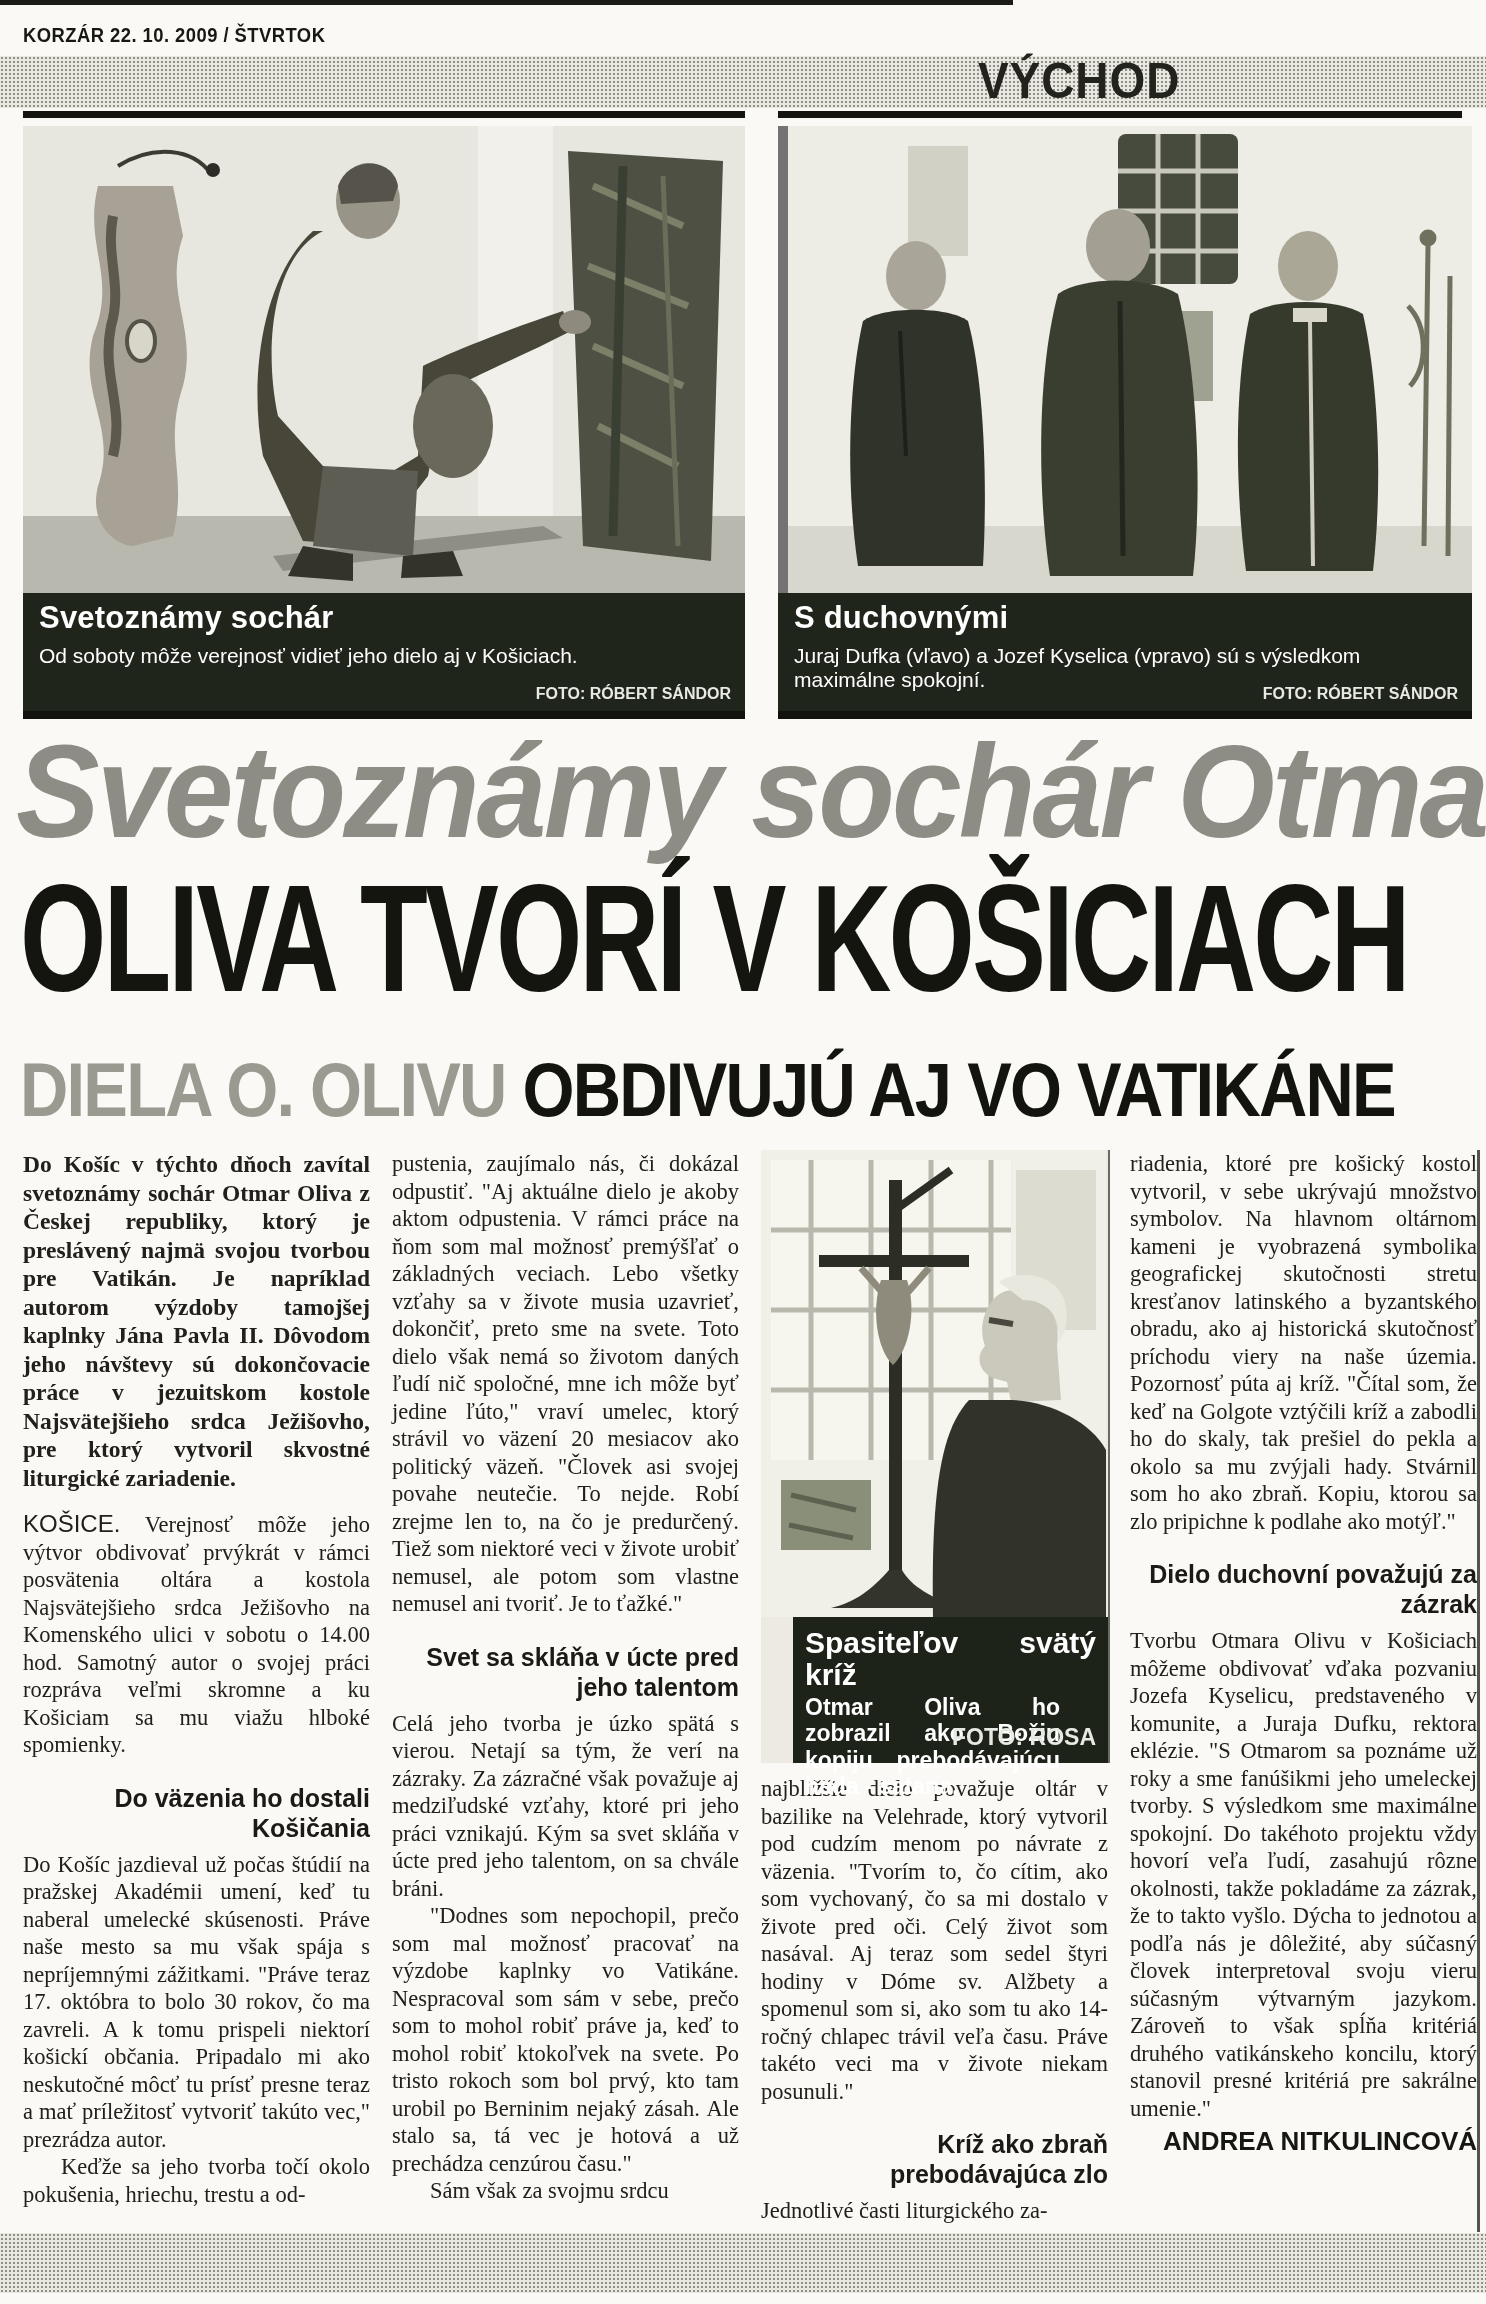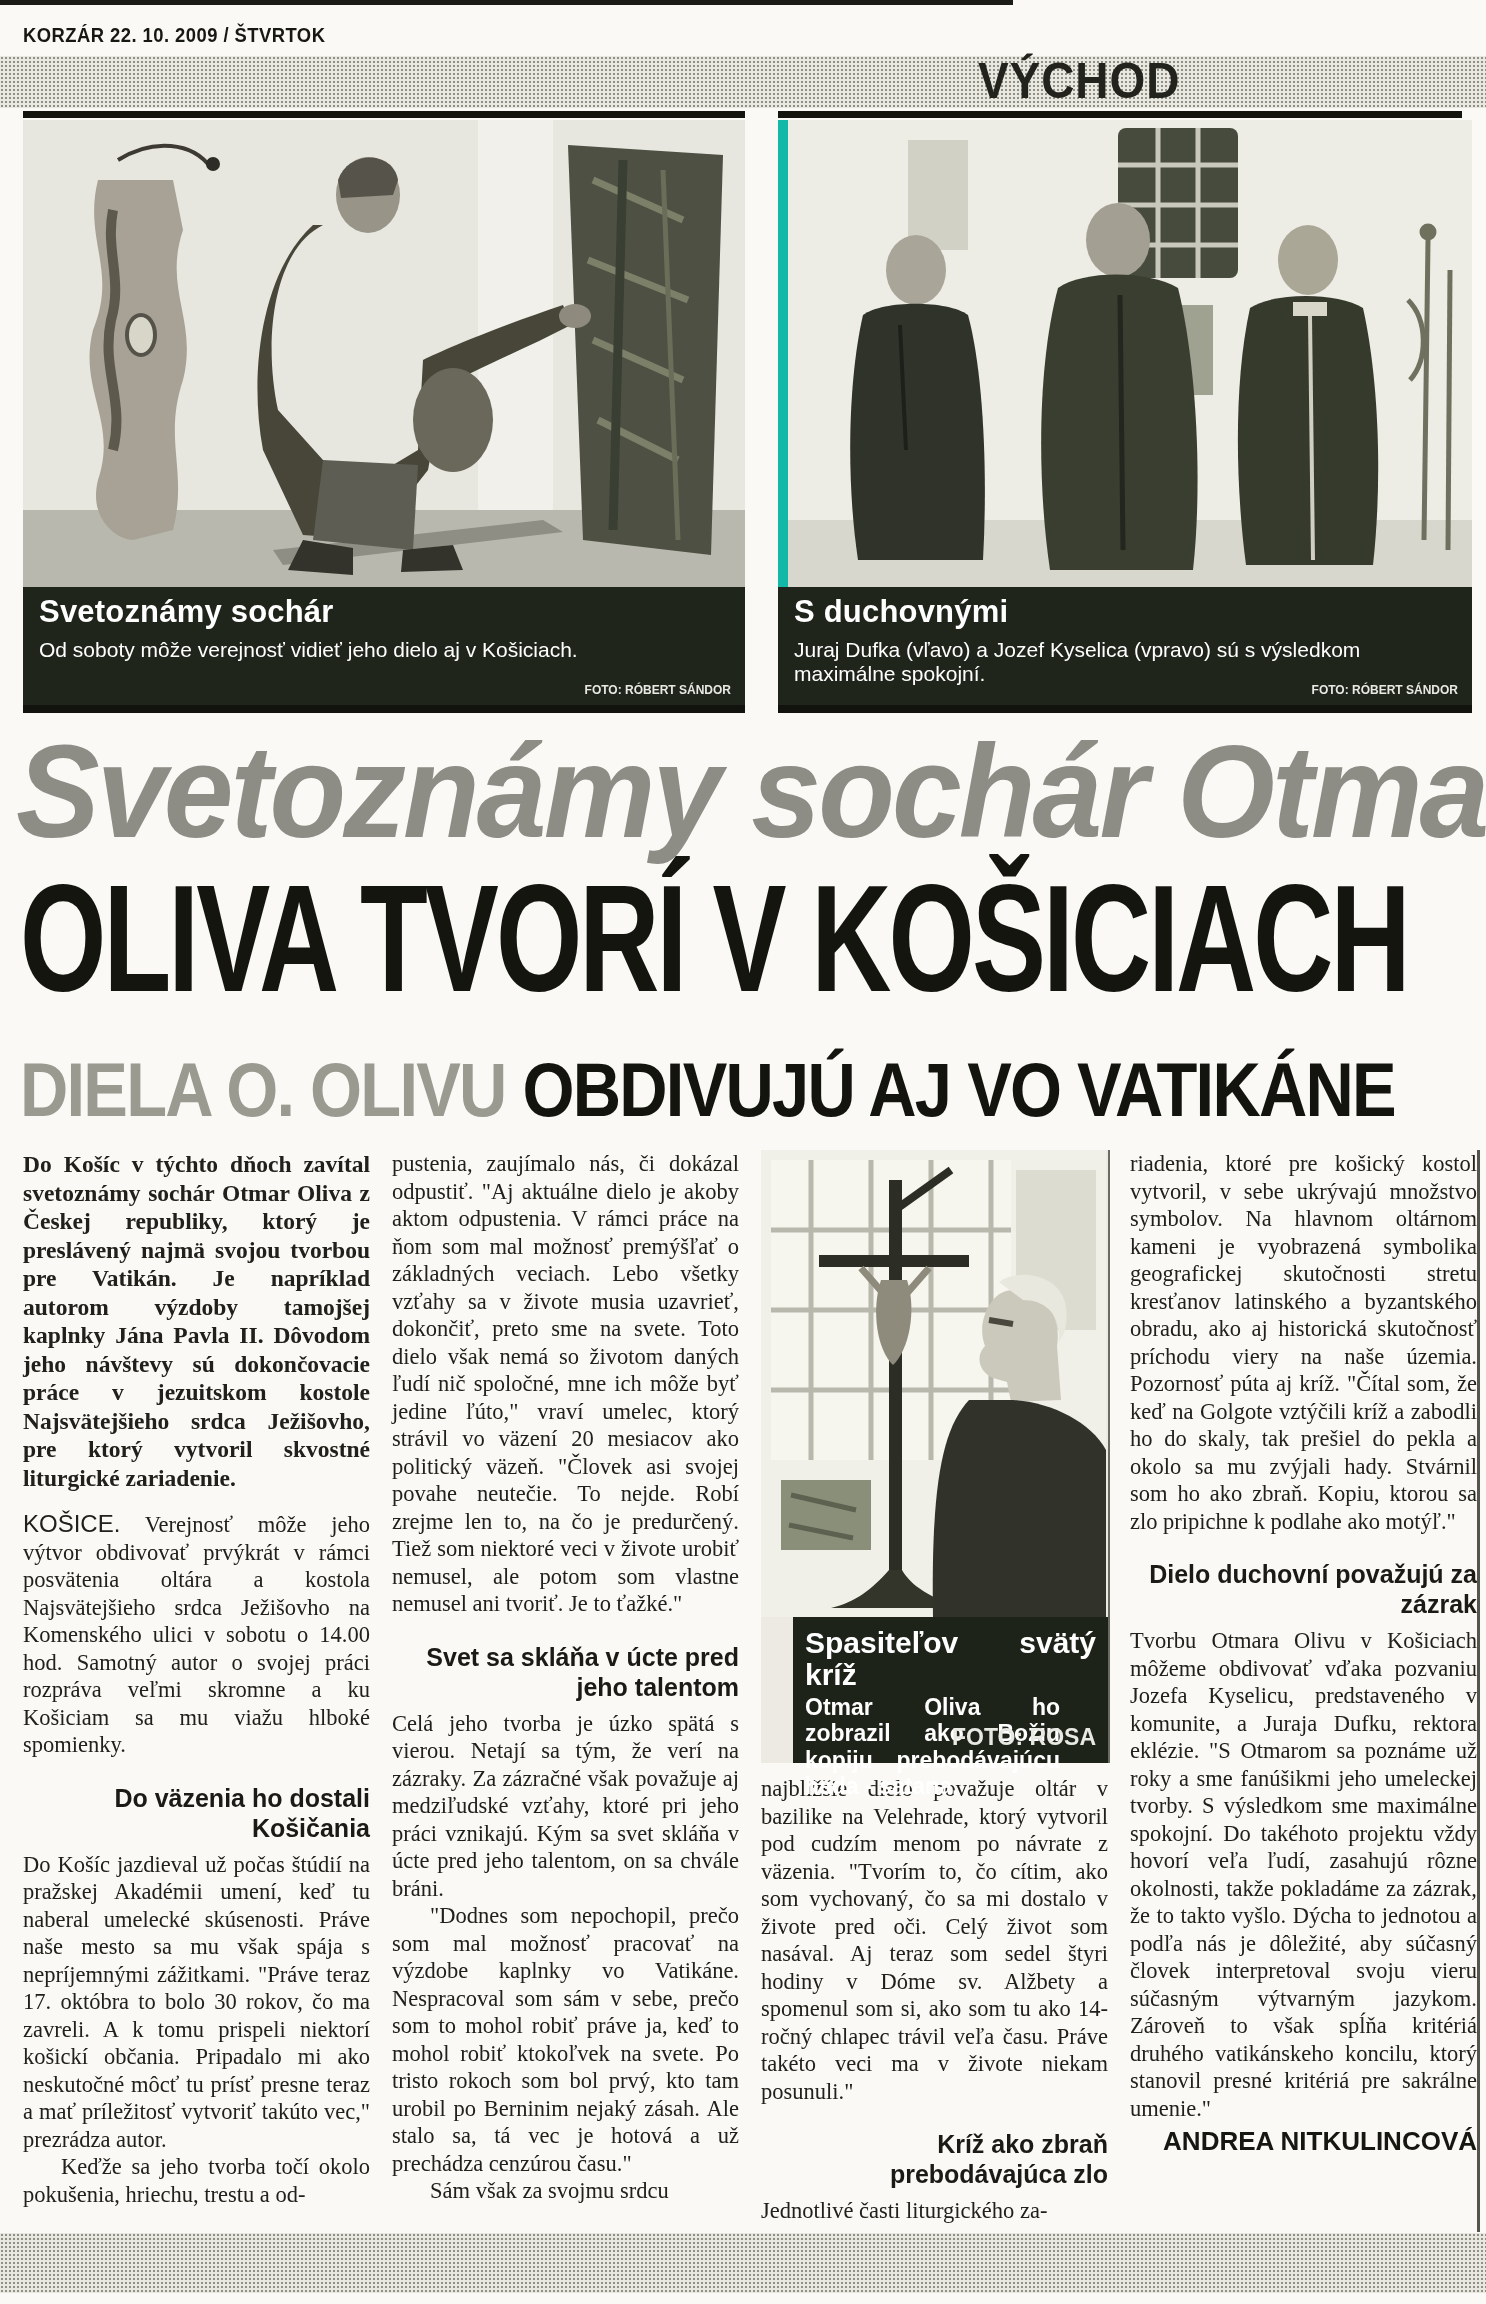--- a/index.html
+++ b/index.html
@@ -20,30 +20,30 @@
     transform:scaleX(.92);transform-origin:left top;}
   .sectionband{top:56px;left:0;width:1486px;height:52px;}
   .sectionname{top:52px;left:978px;font-family:"Liberation Sans",sans-serif;
     font-weight:900;font-size:50px;letter-spacing:1px;color:#23231d;
     transform:scaleX(.92);transform-origin:left top;}
   
   .photobar{top:111px;height:7px;background:#15150f;}
   .photobar.l{left:23px;width:722px;}
   .photobar.r{left:778px;width:684px;}
   
-  .photo{top:120px;height:585px;background:#14b8a6;border-bottom:8px solid #12120e;}
+  .photo{top:126px;height:585px;background:#737373;border-bottom:8px solid #12120e;}
   .photo.l{left:23px;width:722px;}
   .photo.r{left:778px;width:684px;padding-left:10px;}
   .photo svg{display:block;}
   .photocap{position:absolute;left:0;right:0;bottom:0;height:118px;
     background:#20251c;color:#fff;padding:9px 16px 6px 16px;box-sizing:border-box;
     font-family:"Liberation Sans",sans-serif;}
   .photocap .cap-title{font-size:31px;font-weight:700;letter-spacing:.2px;line-height:1.05;}
   .photocap .cap-sub{font-size:21px;font-weight:400;line-height:1.18;margin-top:9px;max-width:600px;}
-  .photocap .cap-credit{position:absolute;right:14px;bottom:8px;font-size:12px;font-weight:700;color:#e9e9e3;text-align:right;}
+  .photocap .cap-credit{position:absolute;right:14px;bottom:8px;font-size:16px;font-weight:700;color:#e9e9e3;text-align:right;}
   
   .kicker{top:726px;left:16px;width:1800px;font-family:"Liberation Sans",sans-serif;
     font-weight:700;font-style:italic;font-size:132px;line-height:1;color:#8d8d85;
     letter-spacing:-3px;transform:scaleX(.95);transform-origin:left top;white-space:nowrap;}
   .mainhead{top:862px;left:20px;width:2100px;font-family:"Liberation Sans",sans-serif;
     font-weight:900;font-size:152px;line-height:1;color:#15150f;letter-spacing:-4px;
     transform:scaleX(.73);transform-origin:left top;white-space:nowrap;}
   .subhead-line{top:1052px;left:20px;width:1700px;font-family:"Liberation Sans",sans-serif;
     font-weight:900;font-size:76px;line-height:1;letter-spacing:-2px;
     transform:scaleX(.88);transform-origin:left top;white-space:nowrap;}

